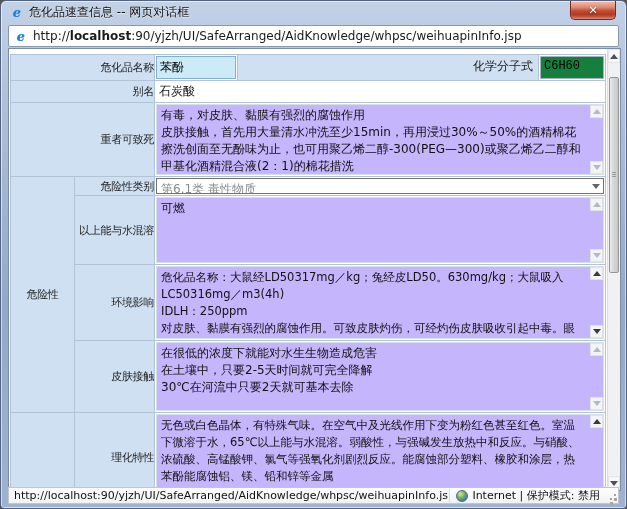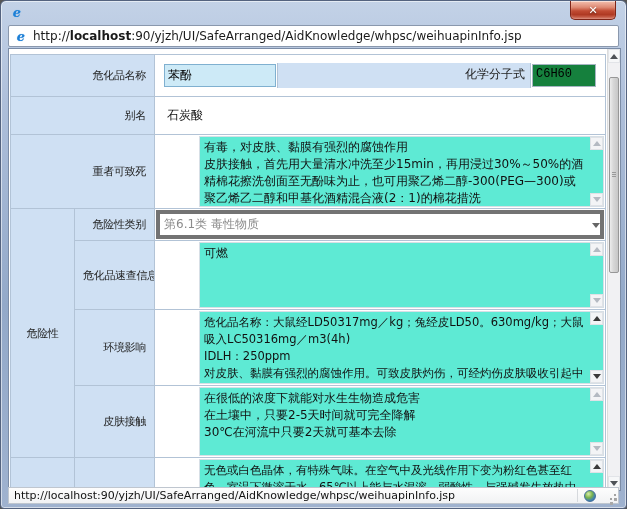--- a/index.html
+++ b/index.html
@@ -43,54 +43,54 @@
     position:absolute;top:47px;left:7px;width:613px;height:443px;
     background:#fff;border:1px solid #7b8ca6;display:flex;overflow:hidden;
   }
   .page{flex:1;overflow:hidden;position:relative;background:#fff;padding:2px 1px 0 1px;}
   fieldset.box{border:none;border-top:1px solid #9fb4c9;margin:9px 2px 0 2px;}
   fieldset.box legend{
     font-size:12px;font-weight:bold;color:var(--legend-color);
     padding:0 4px;margin-left:2px;
   }
   table.info{width:100%;border-collapse:collapse;table-layout:fixed;margin-top:3px;font-size:12px;}
-  table.info td{border:1px solid var(--cell-border);padding:8px;vertical-align:middle;overflow:hidden;}
+  table.info td{border:1px solid var(--cell-border);padding:0;vertical-align:middle;overflow:hidden;}
   td.lbl{
     background:var(--label-bg);text-align:right;padding:0 3px;
     color:#222;font-size:11px;white-space:nowrap;letter-spacing:-0.3px;
   }
   td.cnt{background:#fff;vertical-align:top;position:relative;}
   
   .r1{display:flex;align-items:stretch;height:100%;}
   .inp{font-size:12px;padding:2px 3px;border:1px solid #a5b4c2;background:#15803d;margin:1px;overflow:hidden;white-space:nowrap;}
-  .inp.hl{width:112px;background:var(--hl-input-bg);border-color:#7fb0d0;}
+  .inp.hl{width:80px;background:var(--hl-input-bg);border-color:#7fb0d0;}
   .midlbl{flex:1;background:var(--label-bg);border-left:1px solid var(--cell-border);
     border-right:1px solid var(--cell-border);text-align:right;padding:3px 5px;font-size:12px;color:#222;}
   .inp.formula{width:64px;font-family:"Liberation Mono","DejaVu Sans Mono",monospace;font-size:12px;}
   .plain-val{padding:2px 4px;font-size:12px;color:#111;}
   
   .ta{
     position:absolute;top:1px;left:1px;right:1px;bottom:1px;
-    border:1px solid #d7dfe6;background:#5eead4;
+    border:1px solid #d7dfe6;background:#c4b5fd;
     padding:2px 19px 2px 4px;font-size:12px;line-height:17px;color:#111;
-    white-space:pre-wrap;overflow:hidden;cursor:text;margin-left:43px;
+    white-space:pre-wrap;overflow:hidden;cursor:text;
   }
   .scol{position:absolute;top:2px;right:2px;bottom:2px;width:13px;}
   .sb{position:absolute;left:0;width:13px;height:13px;background:#f3f4f6;
     border:1px solid #dfe2e6;display:flex;align-items:center;justify-content:center;cursor:pointer;}
   .sb.up{top:0}.sb.down{bottom:0}
   .tri{width:0;height:0;border-left:4px solid transparent;border-right:4px solid transparent;}
   .tri.t-up{border-bottom:5px solid #b4bac2;}
   .tri.t-dn{border-top:5px solid #b4bac2;}
   .dark .tri.t-up{border-bottom-color:#3a3a3a;}
   .dark .tri.t-dn{border-top-color:#3a3a3a;}
   
   .sel{
     position:absolute;top:1px;left:1px;right:1px;bottom:1px;
-    border:4px solid #737373;background:#fff;color:#8b8b8b;
+    border:1px solid #737373;background:#fff;color:#8b8b8b;
     font-size:12px;padding:2px 18px 2px 4px;white-space:nowrap;overflow:hidden;cursor:default;
   }
   .dd{position:absolute;right:5px;top:50%;margin-top:-2px;width:0;height:0;
     border-left:4px solid transparent;border-right:4px solid transparent;border-top:5px solid #666;}
   
   .vscroll{width:13px;background:#f1f1f3;border-left:1px solid #dcdcdc;position:relative;}
   .vs-btn{position:absolute;left:0;width:12px;height:14px;background:#f6f7f8;
     border:1px solid #e2e4e8;display:flex;align-items:center;justify-content:center;cursor:pointer;}
   .vs-btn.top{top:0}.vs-btn.bot{bottom:0}
   .vs-btn .tri.t-up{border-bottom-color:#4e5257;}
@@ -120,20 +120,21 @@
   .grip i:nth-child(2){right:6px;bottom:2px;}
   .grip i:nth-child(3){right:2px;bottom:6px;}
 </style>
 </head>
 <body>
 
 <div class="window">
 
   <div class="titlebar">
     <span class="ie-e">e</span>
+    <span class="title-text">危化品速查信息 -- 网页对话框</span>
   </div>
   <div class="close-btn">
     <span>✕</span>
   </div>
 
   <div class="urlbar">
     <span class="ie-e">e</span>
     <span class="url-text"><span>http://</span><b>localhost</b><span>:90/yjzh/UI/SafeArranged/AidKnowledge/whpsc/weihuapinInfo.jsp</span></span>
   </div>
 
@@ -186,21 +187,21 @@
         <tr style="height:19px">
           <td class="lbl" rowspan="4" style="text-align:center;padding:0 2px">危险性</td>
           <td class="lbl">危险性类别</td>
           <td class="cnt">
             <div class="sel">第6.1类 毒性物质</div>
             <div class="dd"></div>
           </td>
         </tr>
 
         <tr style="height:69px">
-          <td class="lbl">危化品速查信息</td>
+          <td class="lbl">以上能与水混溶</td>
           <td class="cnt">
             <div class="ta">可燃</div>
             <div class="scol">
               <div class="sb up">
                     <i class="tri t-up"></i>
                   </div>
               <div class="sb down">
                     <i class="tri t-dn"></i>
                   </div>
             </div>
@@ -270,20 +271,21 @@
       <div class="vs-btn bot">
           <i class="tri t-dn"></i>
         </div>
     </div>
   </div>
 
   <div class="statusbar">
     <div class="st-url">http://localhost:90/yjzh/UI/SafeArranged/AidKnowledge/whpsc/weihuapinInfo.jsp</div>
     <div class="st-zone">
       <span class="globe"></span>
+      <span>Internet | 保护模式: 禁用</span>
     </div>
     <div class="grip">
         <i></i>
         <i></i>
         <i></i>
       </div>
   </div>
 
 </div>
 

